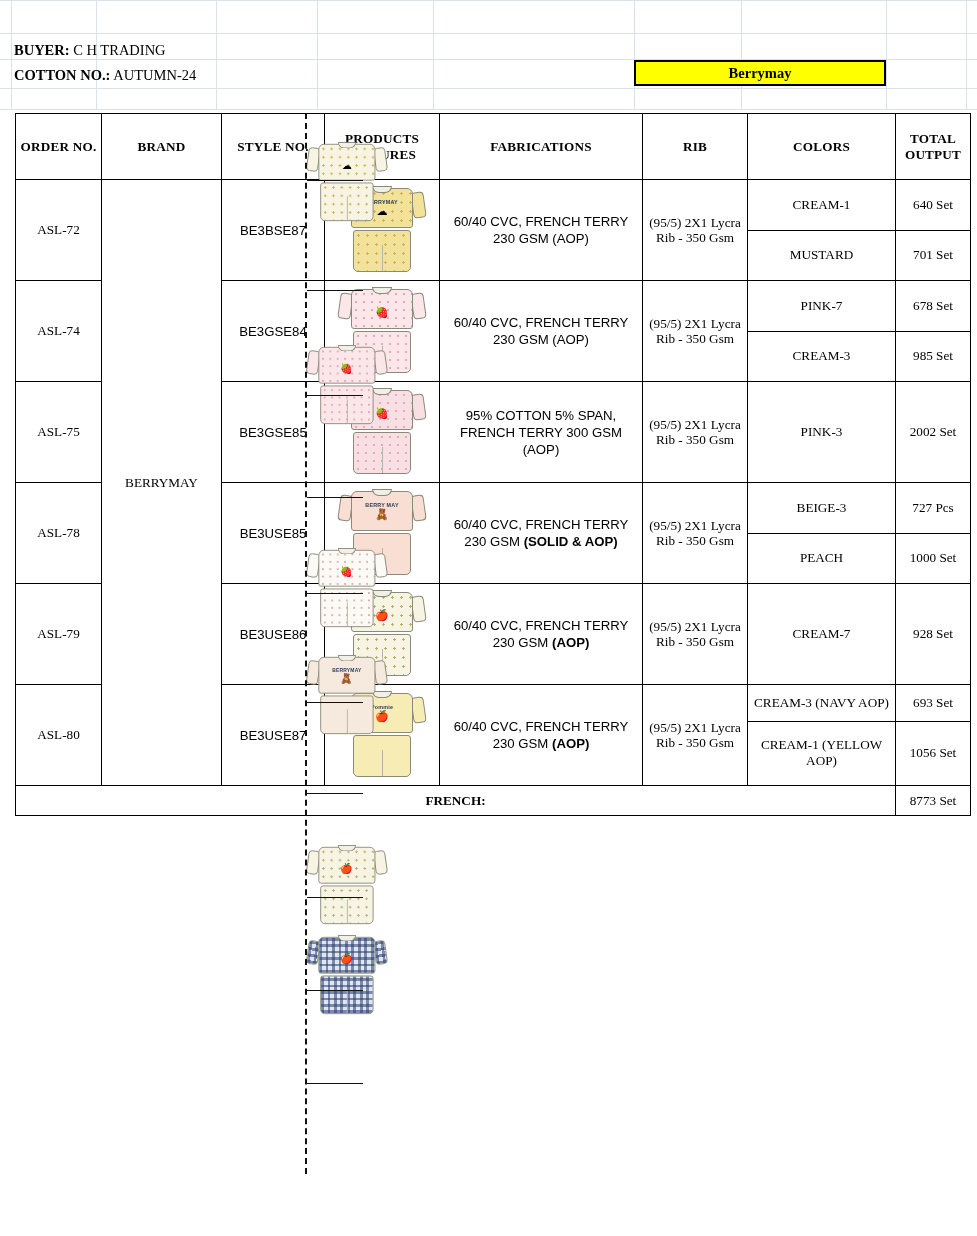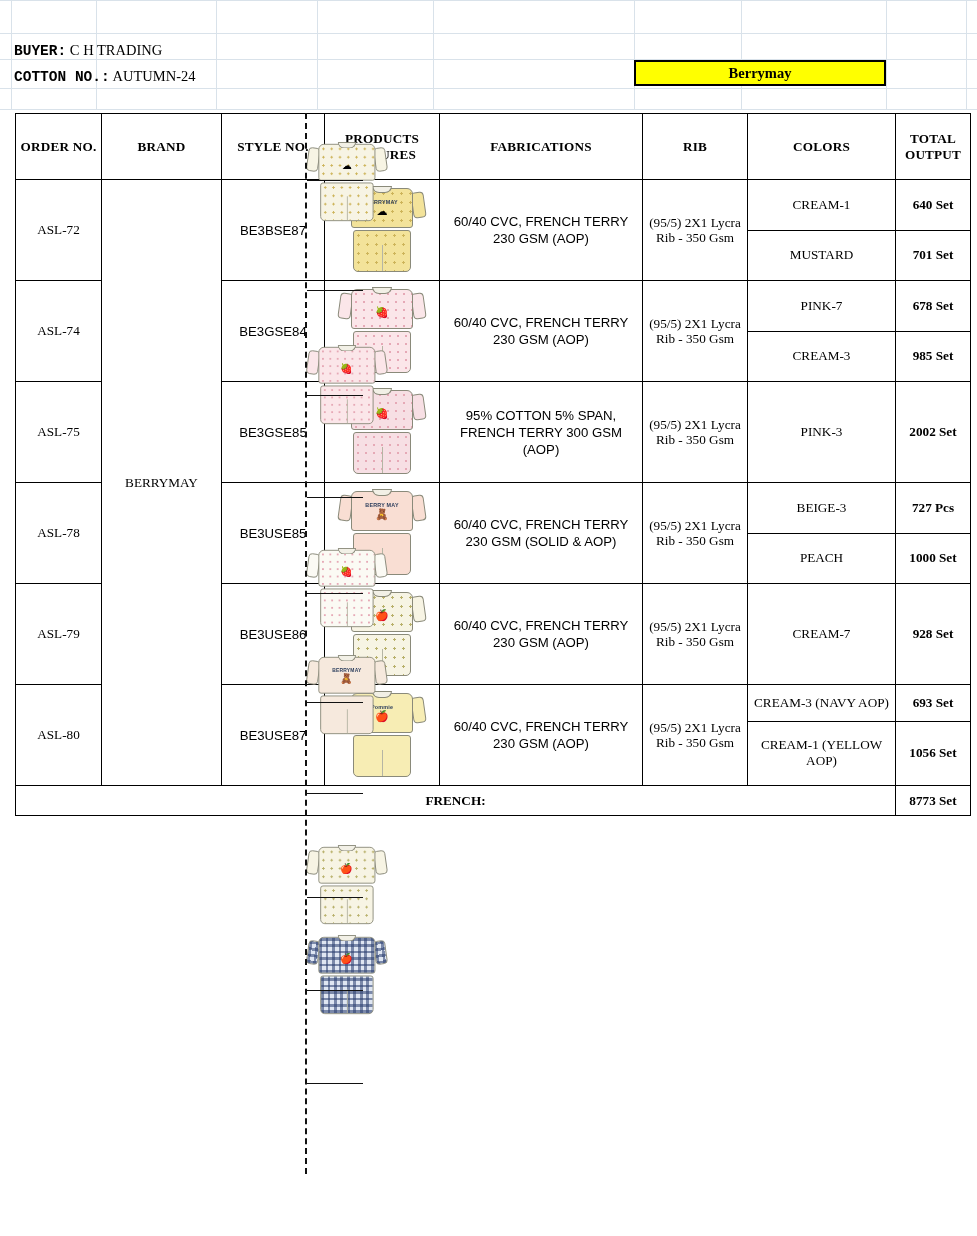--- a/index.html
+++ b/index.html
@@ -41,21 +41,21 @@
   }
   .title-row span { text-decoration: underline; }
 
   
   .info {
     position: absolute;
     left: 14px; top: 38px;
     font-size: 14.5px;
     line-height: 25px;
   }
-  .info .lbl { font-weight: bold; font-family: Liberation Mono, monospace; }
+  .info .lbl { font-weight: bold; }
   .info .val { font-weight: normal; }
 
   
   .brand-box {
     position: absolute;
     left: 634px; top: 60px;
     width: 252px; height: 26px;
     background: #ffff00;
     border: 2px solid #000;
     display: flex;
@@ -98,24 +98,24 @@
   .c-out     { width: 75px; }
 
   td.order-no { font-size: 13.4px; }
   td.brand-cell { font-size: 13.2px; }
   td.style-cell { font-family: "Liberation Sans", sans-serif; font-size: 14px; }
   td.fab-cell {
     font-family: "Liberation Sans", sans-serif;
     font-size: 13.4px;
     line-height: 17px;
   }
-  td.fab-cell b { font-weight: normal; }
+  td.fab-cell b { font-weight: bold; }
   td.rib-cell { font-size: 12.4px; line-height: 15px; }
   td.color-cell { font-size: 13.2px; line-height: 16px; }
-  td.out-cell { font-weight: bold; font-size: 13.4px; }
+  td.out-cell { font-weight: normal; font-size: 13.4px; }
 
   
   td.pic-cell {
     padding: 0;
     position: relative;
     overflow: hidden;
   }
   .pic-wrap {
     position: relative;
     width: 100%;
@@ -239,21 +239,21 @@
   }
 
   
   td.total-label {
     text-align: center;
     font-weight: bold;
     font-size: 14.5px;
     height: 30px;
   }
   td.total-value {
-    font-weight: bold;
+    font-weight: normal;
     font-size: 13.6px;
   }
 
   
 </style>
 </head>
 <body>
 
 <div class="page">
 

